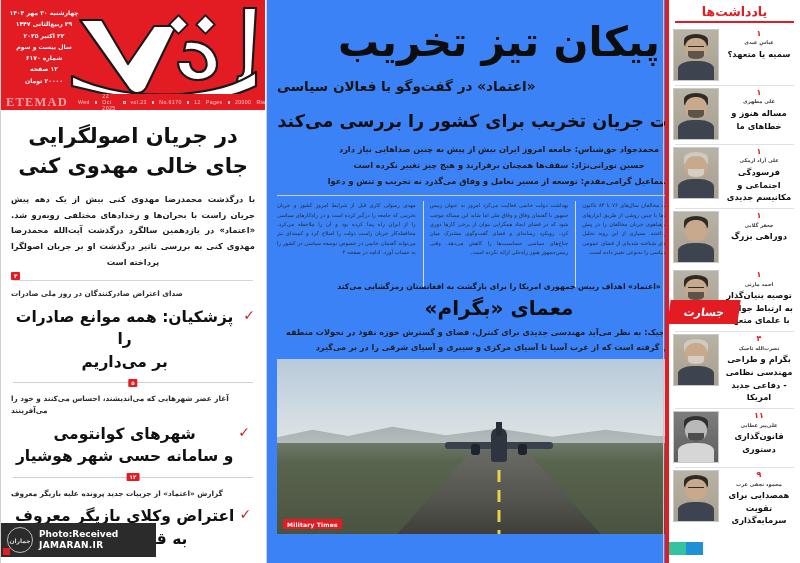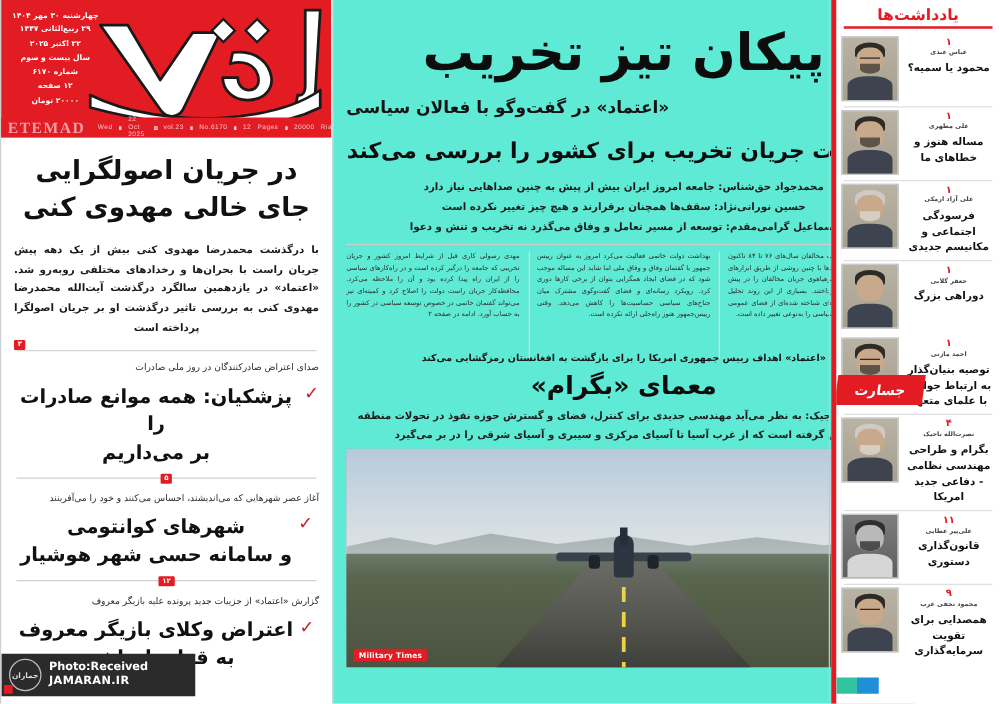--- a/index.html
+++ b/index.html
@@ -99,21 +99,21 @@
     position: relative; height: 1px; background: #d0d0d0;
     margin: 9px 2px 10px 2px;
   }
   .rule-badged .pg-badge {
     position: absolute; left: 50%; top: 50%;
     transform: translate(-50%, -50%);
   }
 
   .kicker {
     font-size: 7.3px; line-height: 1.7;
-    text-align: right; color: #2a2a2a; font-weight: 400;
+    text-align: left; color: #2a2a2a; font-weight: 700;
     margin-bottom: 5px;
   }
   .check-head {
     display: flex; align-items: flex-start; justify-content: center;
     gap: 5px;
     font-size: 15.5px; line-height: 1.45;
     font-weight: 700; color: #111;
     text-align: center;
   }
   .check-mark {
@@ -142,21 +142,21 @@
   .wm-lines .l2 { color: #ffffff; font-size: 9px; font-weight: 700; letter-spacing: .3px; }
   .wm-redsq {
     position: absolute; left: 2px; bottom: 2px;
     width: 7px; height: 7px; background: #e31b23;
   }
 
   
   .colB {
     position: absolute; left: 266px; top: 0;
     width: 465px; height: 563px;
-    background: #5eead4;
+    background: #3b82f6;
     border-left: 1px solid #cfcfcf;
     overflow: hidden;
     padding: 6px 10px 0 10px;
   }
   .main-head {
     font-size: 41px; line-height: 1.18;
     font-weight: 700; text-align: center;
     color: #0d0d0d; letter-spacing: -.5px;
     margin-top: 12px;
   }
@@ -553,21 +553,21 @@
   <div class="thin-seam"></div>
 
   <div class="colC">
     <div class="notes-title">یادداشت‌ها</div>
     <div class="notes-title-rule"></div>
 
     <div class="note">
       <div class="note-text">
         <div class="note-num">۱</div>
         <div class="note-author">عباس عبدی</div>
-        <div class="note-title">محمود یا سمیه؟</div>
+        <div class="note-title">سمیه یا متعهد؟</div>
       </div>
       <div class="note-photo">
         <div class="face f-dark">
             <span class="hair"></span>
             <span class="head"></span>
             <span class="glasses"></span>
             <span class="beard"></span>
             <span class="torso"></span>
           </div>
       </div>

